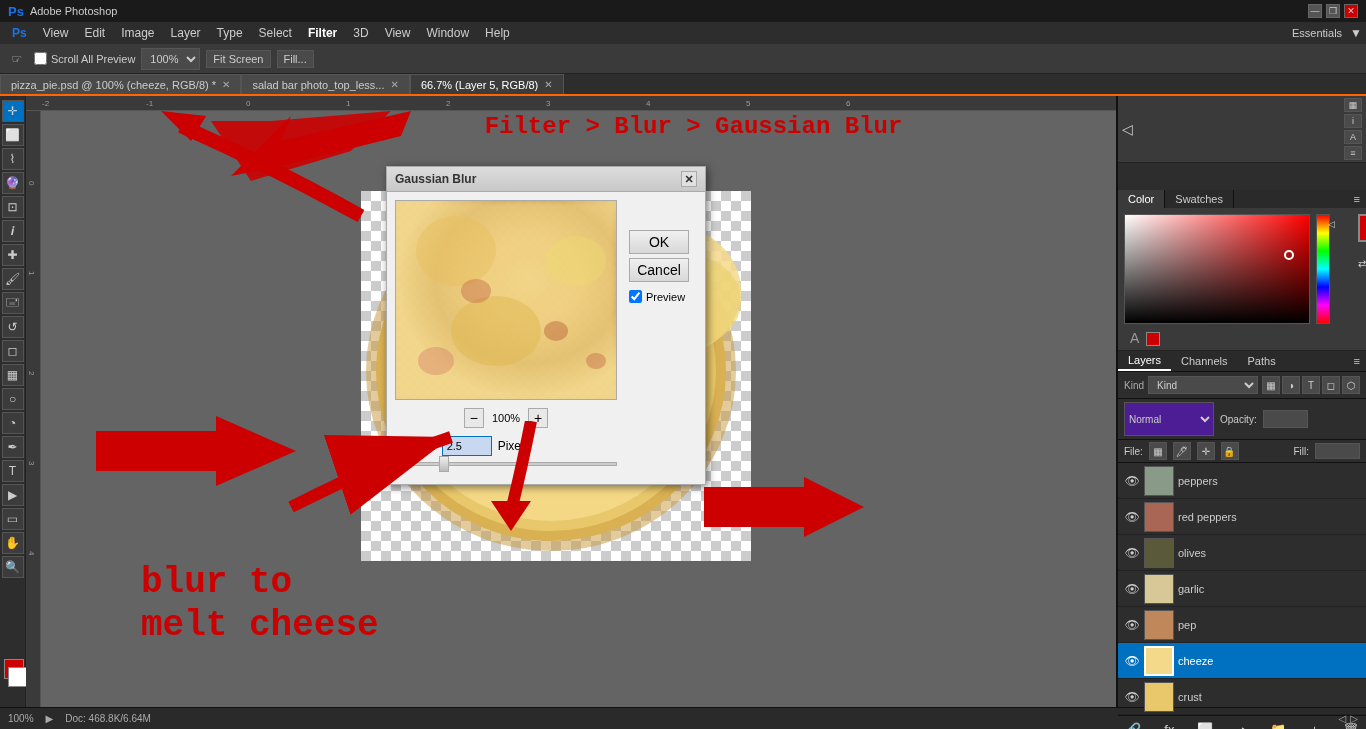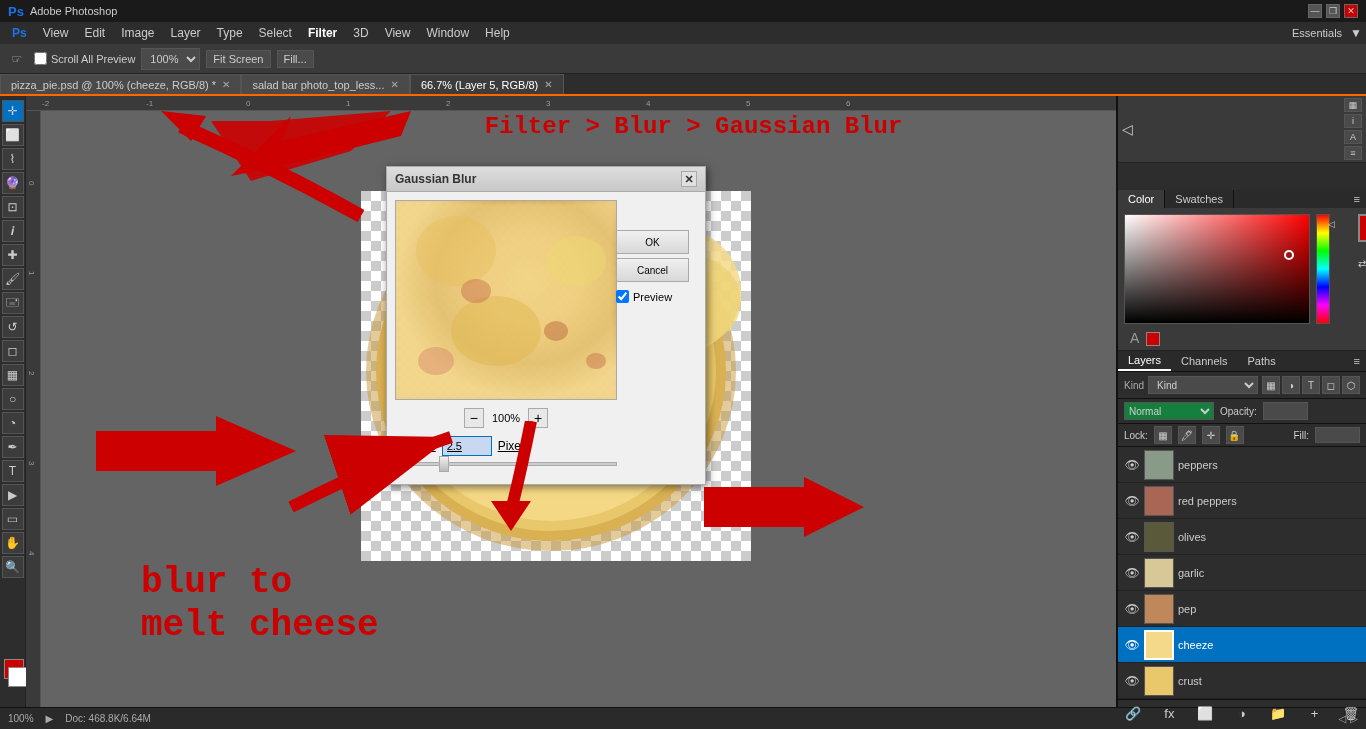--- a/index.html
+++ b/index.html
@@ -241,21 +241,20 @@
       background: #e8e8e8;
       display: flex; align-items: center; justify-content: center;
       cursor: pointer;
       font-size: 14px;
     }
     .dialog-radius-row {
       display: flex;
       align-items: center;
       gap: 6px;
       font-size: 12px;
-      text-decoration: underline;
     }
     .radius-input {
       width: 50px;
       height: 20px;
       border: 1px solid #0070c0;
       background: #c8d8f0;
       padding: 1px 4px;
       font-size: 11px;
     }
     .dialog-slider {
@@ -283,24 +282,24 @@
     }
     .dialog-buttons {
       display: flex;
       flex-direction: column;
       gap: 4px;
       position: absolute;
       right: 8px;
       top: 30px;
     }
     .dialog-btn {
-      width: 73px; height: 24px;
+      width: 60px; height: 24px;
       background: linear-gradient(to bottom, #f0f0f0, #d8d8d8);
       border: 1px solid #aaa;
-      font-size: 10px;
+      font-size: 14px;
       cursor: pointer;
       display: flex; align-items: center; justify-content: center;
     }
     .dialog-inner {
       position: relative;
       display: flex;
     }
     .dialog-left { flex: 1; padding-right: 80px; }
     .annotation-text {
       color: #cc0000;
@@ -398,22 +397,22 @@
       display: flex;
       align-items: center;
       padding: 3px 6px;
       gap: 6px;
       border-bottom: 1px solid #111;
       font-size: 10px;
       color: #ccc;
     }
     .layers-mode-select {
       width: 90px;
-      height: 18px;
-      background: #15803d;
+      height: 34px;
+      background: #4c1d95;
       border: 1px solid #555;
       color: #ccc;
       font-size: 10px;
     }
     .opacity-input {
       width: 45px;
       height: 18px;
       background: #4a4a4a;
       border: 1px solid #555;
       color: #ccc;
@@ -849,21 +848,21 @@
 
       <div class="layers-mode-row">
         <select class="layers-mode-select">
           <option>Normal</option>
         </select>
         <span>Opacity:</span>
         <input type="text" class="opacity-input" style="">
       </div>
 
       <div class="layers-lock-row">
-        <span>Lock:</span>
+        <span>File:</span>
         <div class="layers-icon-btn">▦</div>
         <div class="layers-icon-btn">🖊</div>
         <div class="layers-icon-btn">✛</div>
         <div class="layers-icon-btn">🔒</div>
         <div style="flex:1;"></div>
         <span>Fill:</span>
         <input type="text" class="fill-input" style="">
       </div>
 
       <div class="layers-list">

